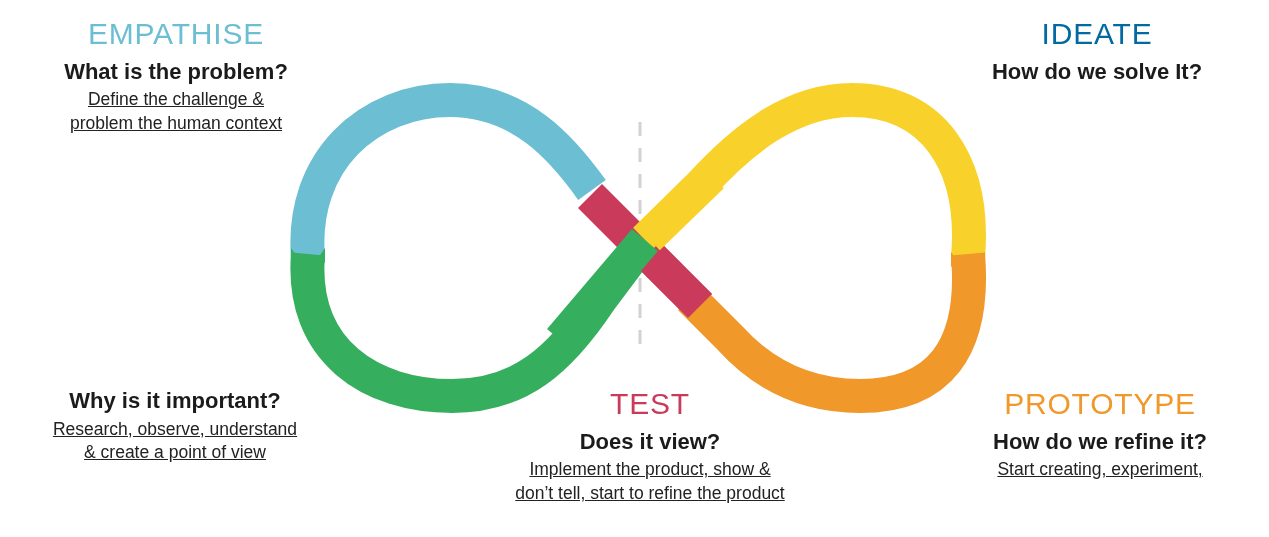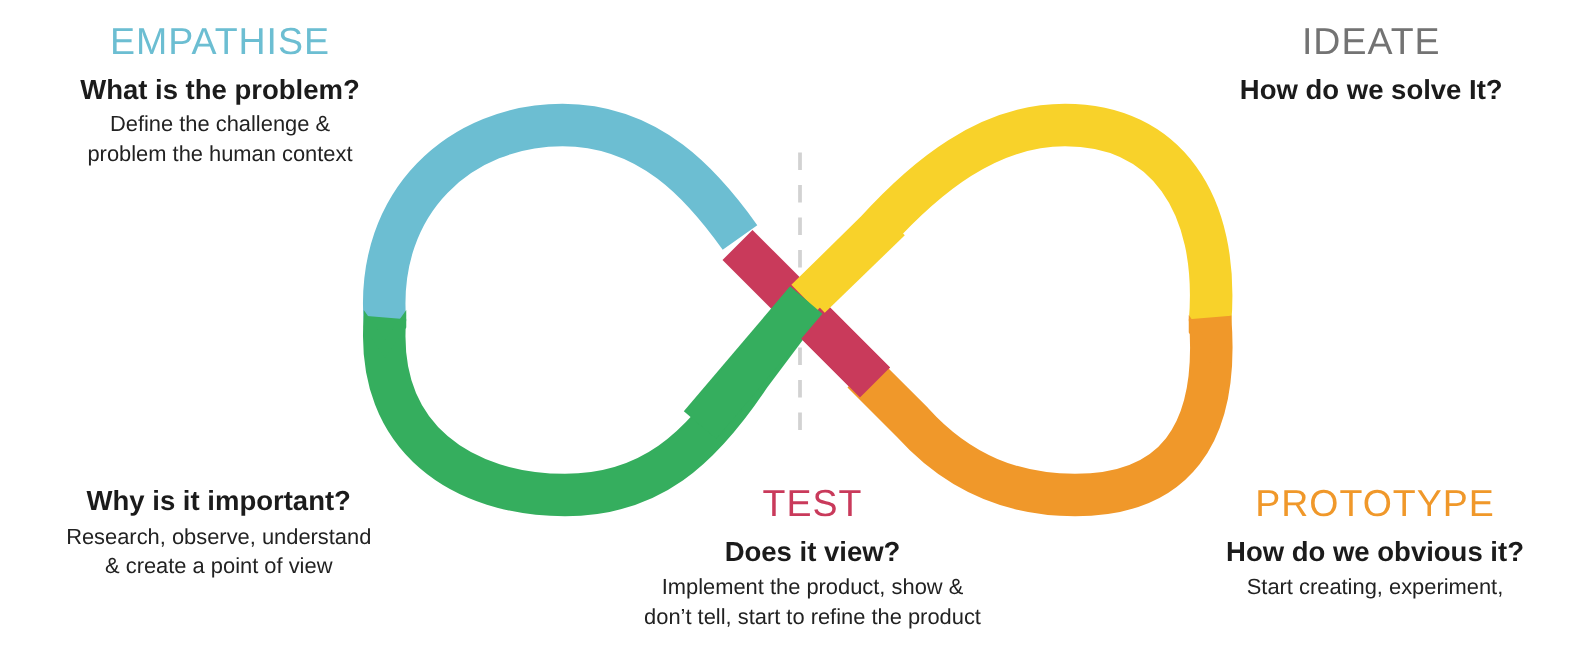--- a/index.html
+++ b/index.html
@@ -51,21 +51,21 @@
     margin: 0 0 4px 0;
     white-space: nowrap;
   }
   .stage-desc {
     font-size: 17.5px;
     font-weight: 400;
     color: #222222;
     line-height: 1.33;
     margin: 0;
   }
-  .stage-desc .ln { display: block; white-space: nowrap; }
+  .stage-desc .ln { display: block; white-space: nowrap; text-decoration: underline; }
 
   
   #block-empathise { left: 16px;  top: 18px;  width: 320px; }
   #block-ideate    { left: 938px; top: 18px;  width: 318px; }
   #block-define    { left: 0px;   top: 388px; width: 350px; }
   #block-test      { left: 440px; top: 388px; width: 420px; }
   #block-prototype { left: 930px; top: 388px; width: 340px; }
 </style>
 </head>
 <body>
@@ -125,21 +125,21 @@
   <div class="block" id="block-empathise">
     <div class="stage-title" style="color:#6CBED2">EMPATHISE</div>
     <div class="stage-question">What is the problem?</div>
     <div class="stage-desc">
       <span class="ln">Define the challenge &amp;</span>
       <span class="ln">problem the human context</span>
     </div>
   </div>
 
   <div class="block" id="block-ideate">
-    <div class="stage-title" style="color:#737373">IDEATE</div>
+    <div class="stage-title" style="color:#0369a1">IDEATE</div>
     <div class="stage-question">How do we solve It?</div>
   </div>
 
   <div class="block" id="block-define">
     <div class="stage-question">Why is it important?</div>
     <div class="stage-desc">
       <span class="ln">Research, observe, understand</span>
       <span class="ln">&amp; create a point of view</span>
     </div>
   </div>
@@ -148,19 +148,19 @@
     <div class="stage-title" style="color:#C93A5B">TEST</div>
     <div class="stage-question">Does it view?</div>
     <div class="stage-desc">
       <span class="ln">Implement the product, show &amp;</span>
       <span class="ln">don’t tell, start to refine the product</span>
     </div>
   </div>
 
   <div class="block" id="block-prototype">
     <div class="stage-title" style="color:#F0982A">PROTOTYPE</div>
-    <div class="stage-question">How do we obvious it?</div>
+    <div class="stage-question">How do we refine it?</div>
     <div class="stage-desc">
       <span class="ln">Start creating, experiment,</span>
     </div>
   </div>
 
 </div>
 
 </body></html>

